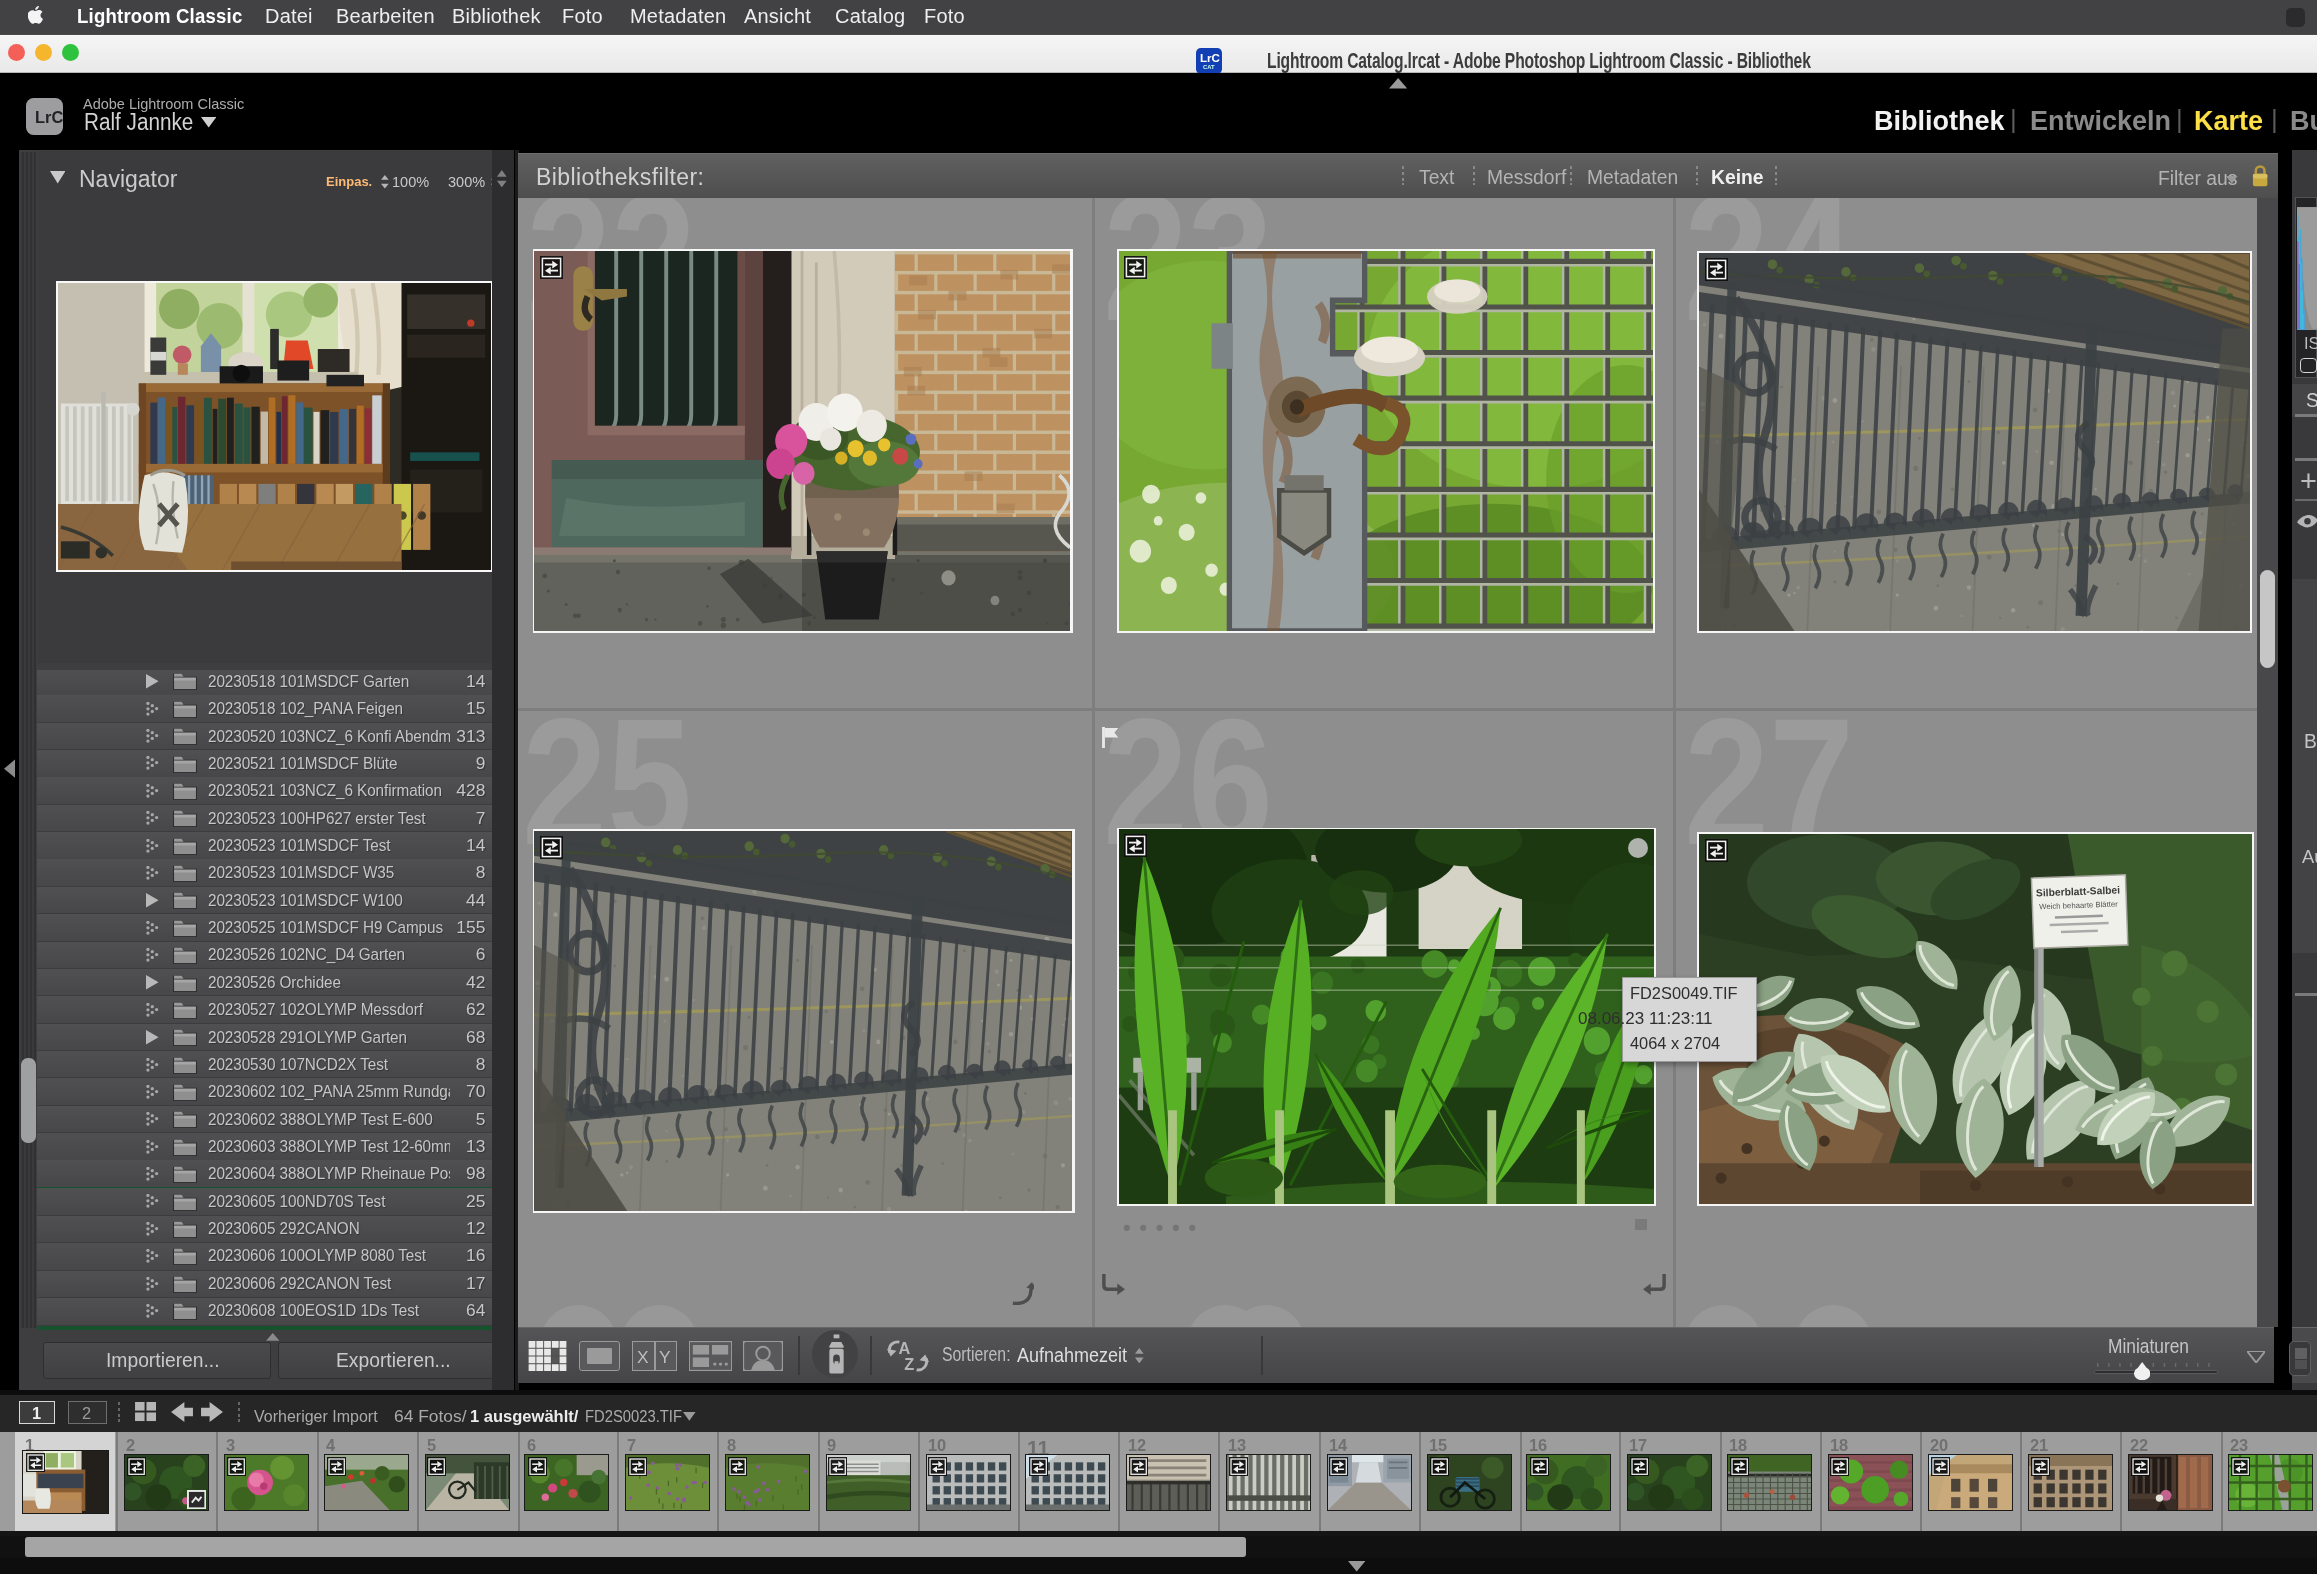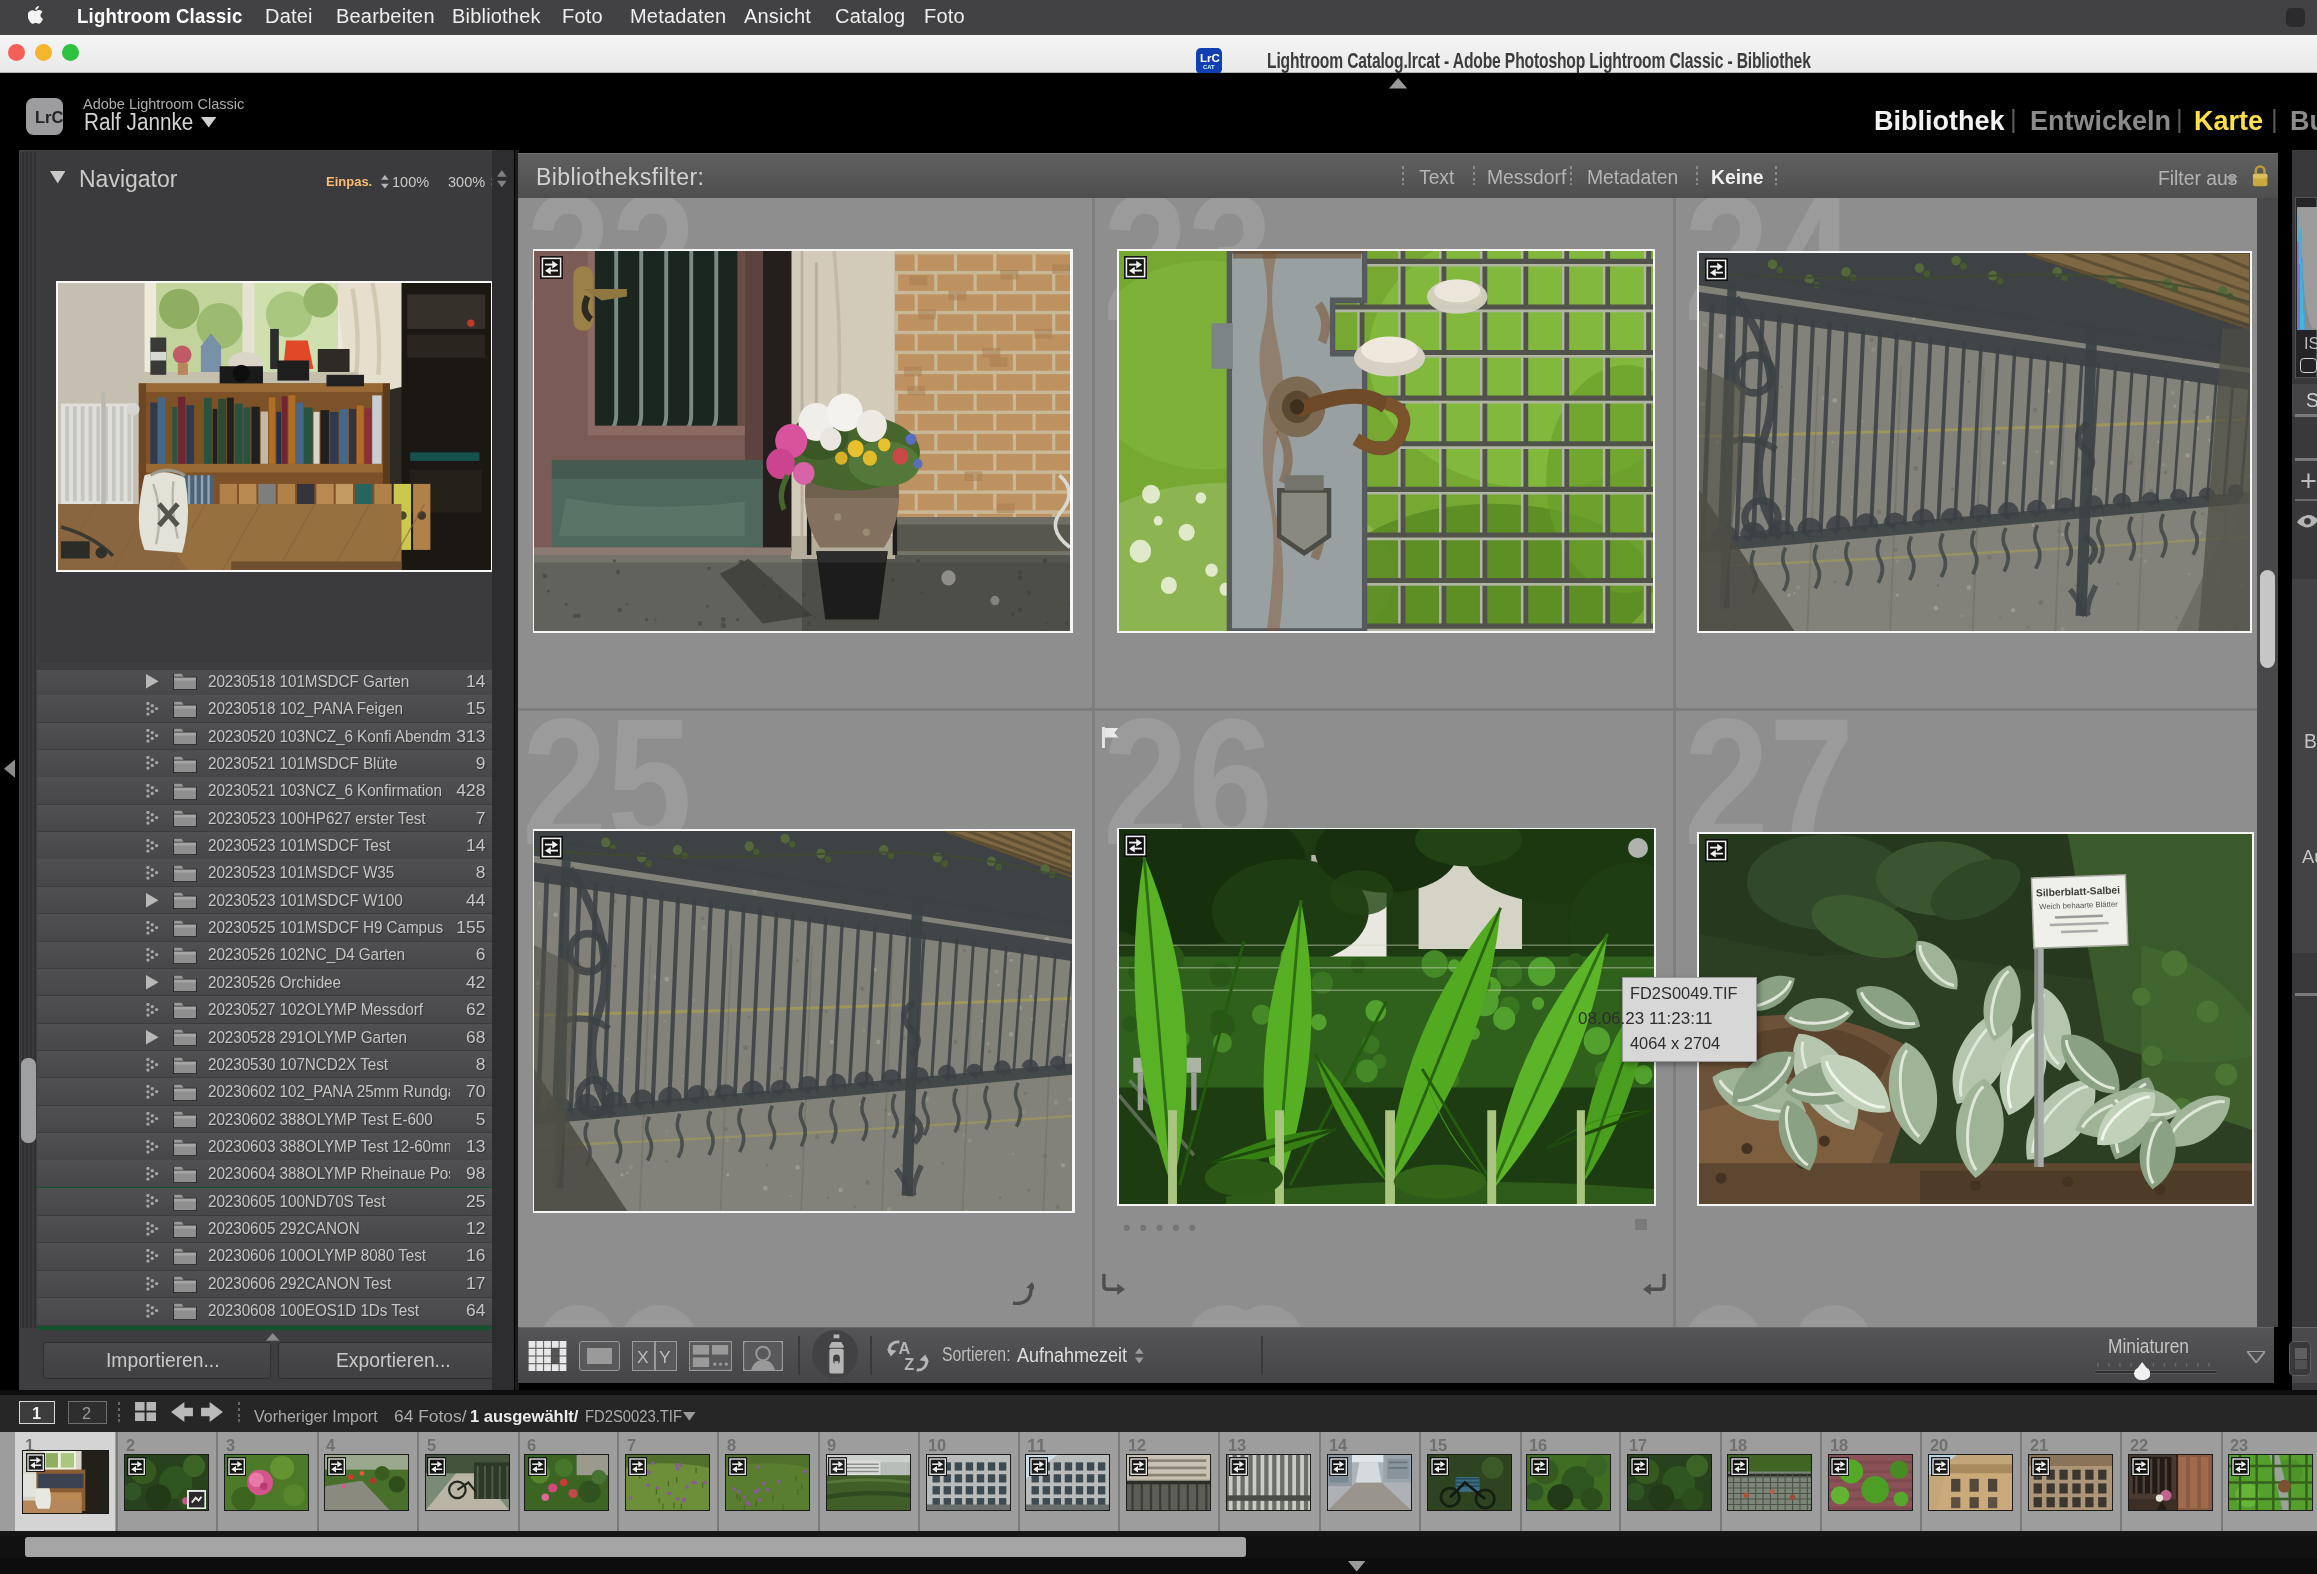--- a/index.html
+++ b/index.html
@@ -2173,21 +2173,21 @@
     </svg></div>
 <svg class="ab" style="left:928px;top:1457px" width="19.3" height="19.3" viewBox="0 0 24 24">
     <rect x="0" y="0" width="24" height="24" fill="#0d0d0d" opacity="0.92"></rect>
     <rect x="2.5" y="2.5" width="19" height="19" fill="none" stroke="#f0f0f0" stroke-width="1.6"></rect>
     <rect x="5.2" y="8" width="8.2" height="1.9" fill="#f0f0f0"></rect>
     <path d="M12.8 4.9 L18.8 9 L12.8 13z" fill="#f0f0f0"></path>
     <rect x="10.6" y="14.3" width="8.2" height="1.9" fill="#f0f0f0"></rect>
     <path d="M11.2 11.2 L5.2 15.3 L11.2 19.4z" fill="#f0f0f0"></path>
   </svg>
 <div class="ab" style="left:1118px;top:1432px;width:1.9px;height:99px;background:#7b7b7b"></div>
-<div class="tx" style="left:1027px;top:1436px;font-size:18px;font-weight:700;color:#707070">11</div>
+<div class="tx" style="left:1027px;top:1436px;font-size:21px;font-weight:700;color:#707070">11</div>
 <div class="ab" style="left:1025px;top:1454px;width:85px;height:57px;background:#111;border:1.9px solid #1a1a1a"><svg width="100%" height="100%" viewBox="0 0 90 60" preserveAspectRatio="none">
       <rect width="90" height="60" fill="#b9bcba"></rect>
       <path d="M0 0h34L0 26z" fill="#cfe0ea"></path>
       <rect x="6" y="8" width="8" height="9" fill="#3e4a52"></rect>
       <rect x="18" y="8" width="8" height="9" fill="#3e4a52"></rect>
       <rect x="30" y="8" width="8" height="9" fill="#3e4a52"></rect>
       <rect x="42" y="8" width="8" height="9" fill="#3e4a52"></rect>
       <rect x="54" y="8" width="8" height="9" fill="#3e4a52"></rect>
       <rect x="66" y="8" width="8" height="9" fill="#3e4a52"></rect>
       <rect x="78" y="8" width="8" height="9" fill="#3e4a52"></rect>

